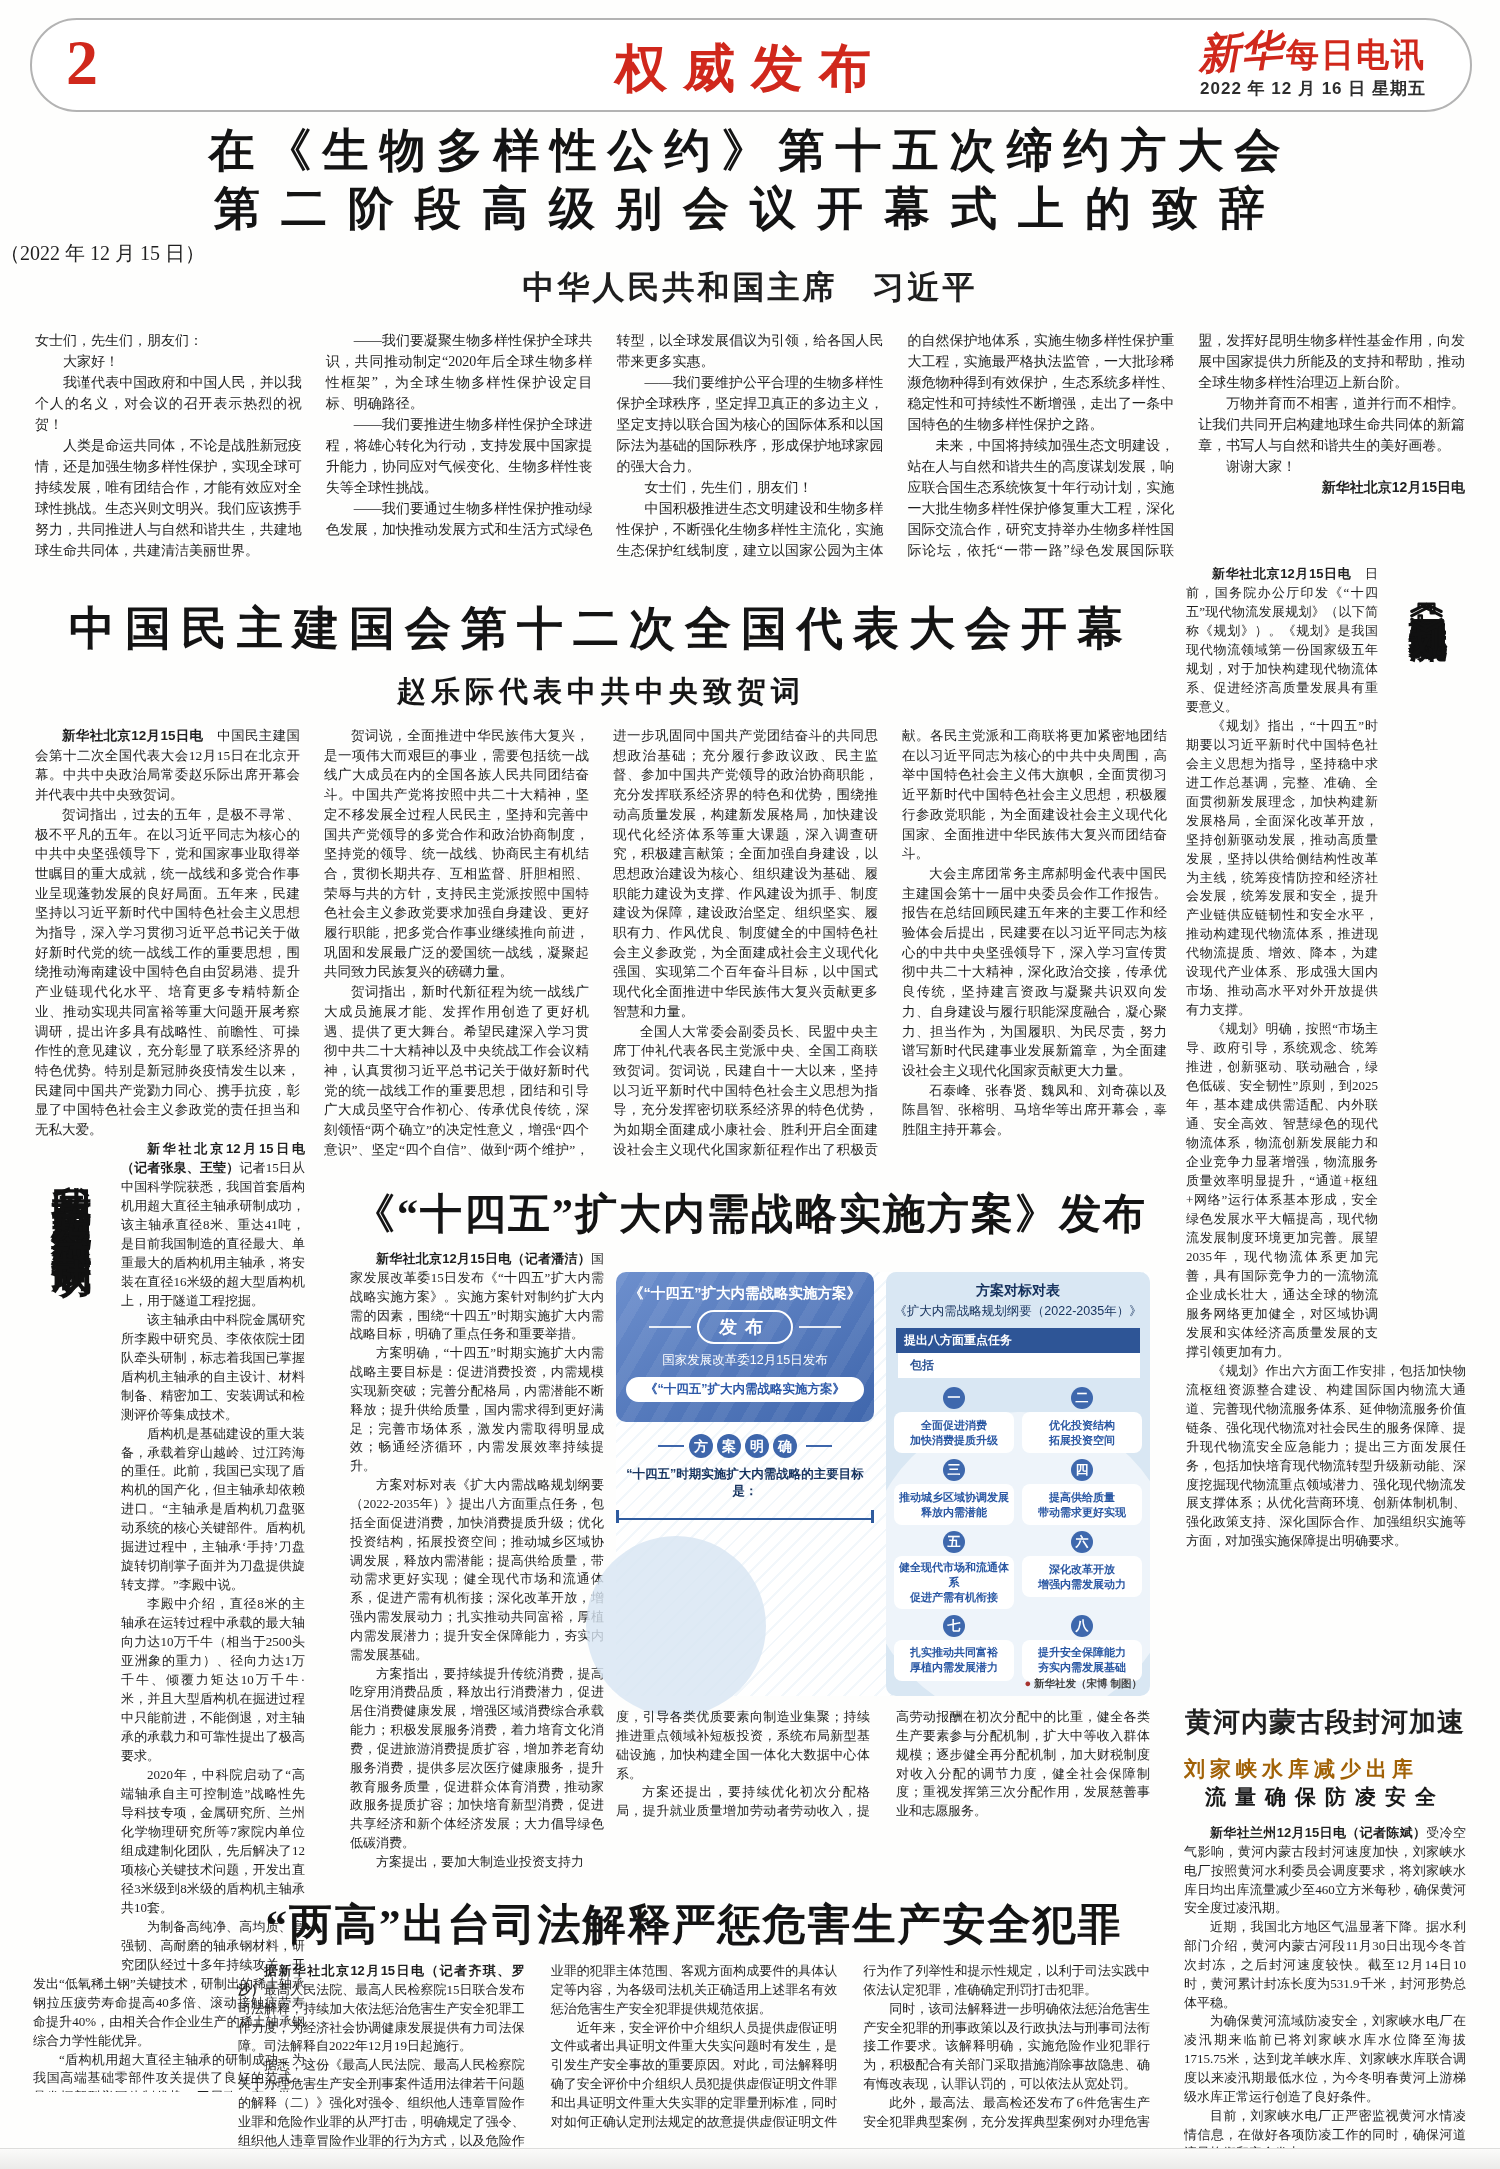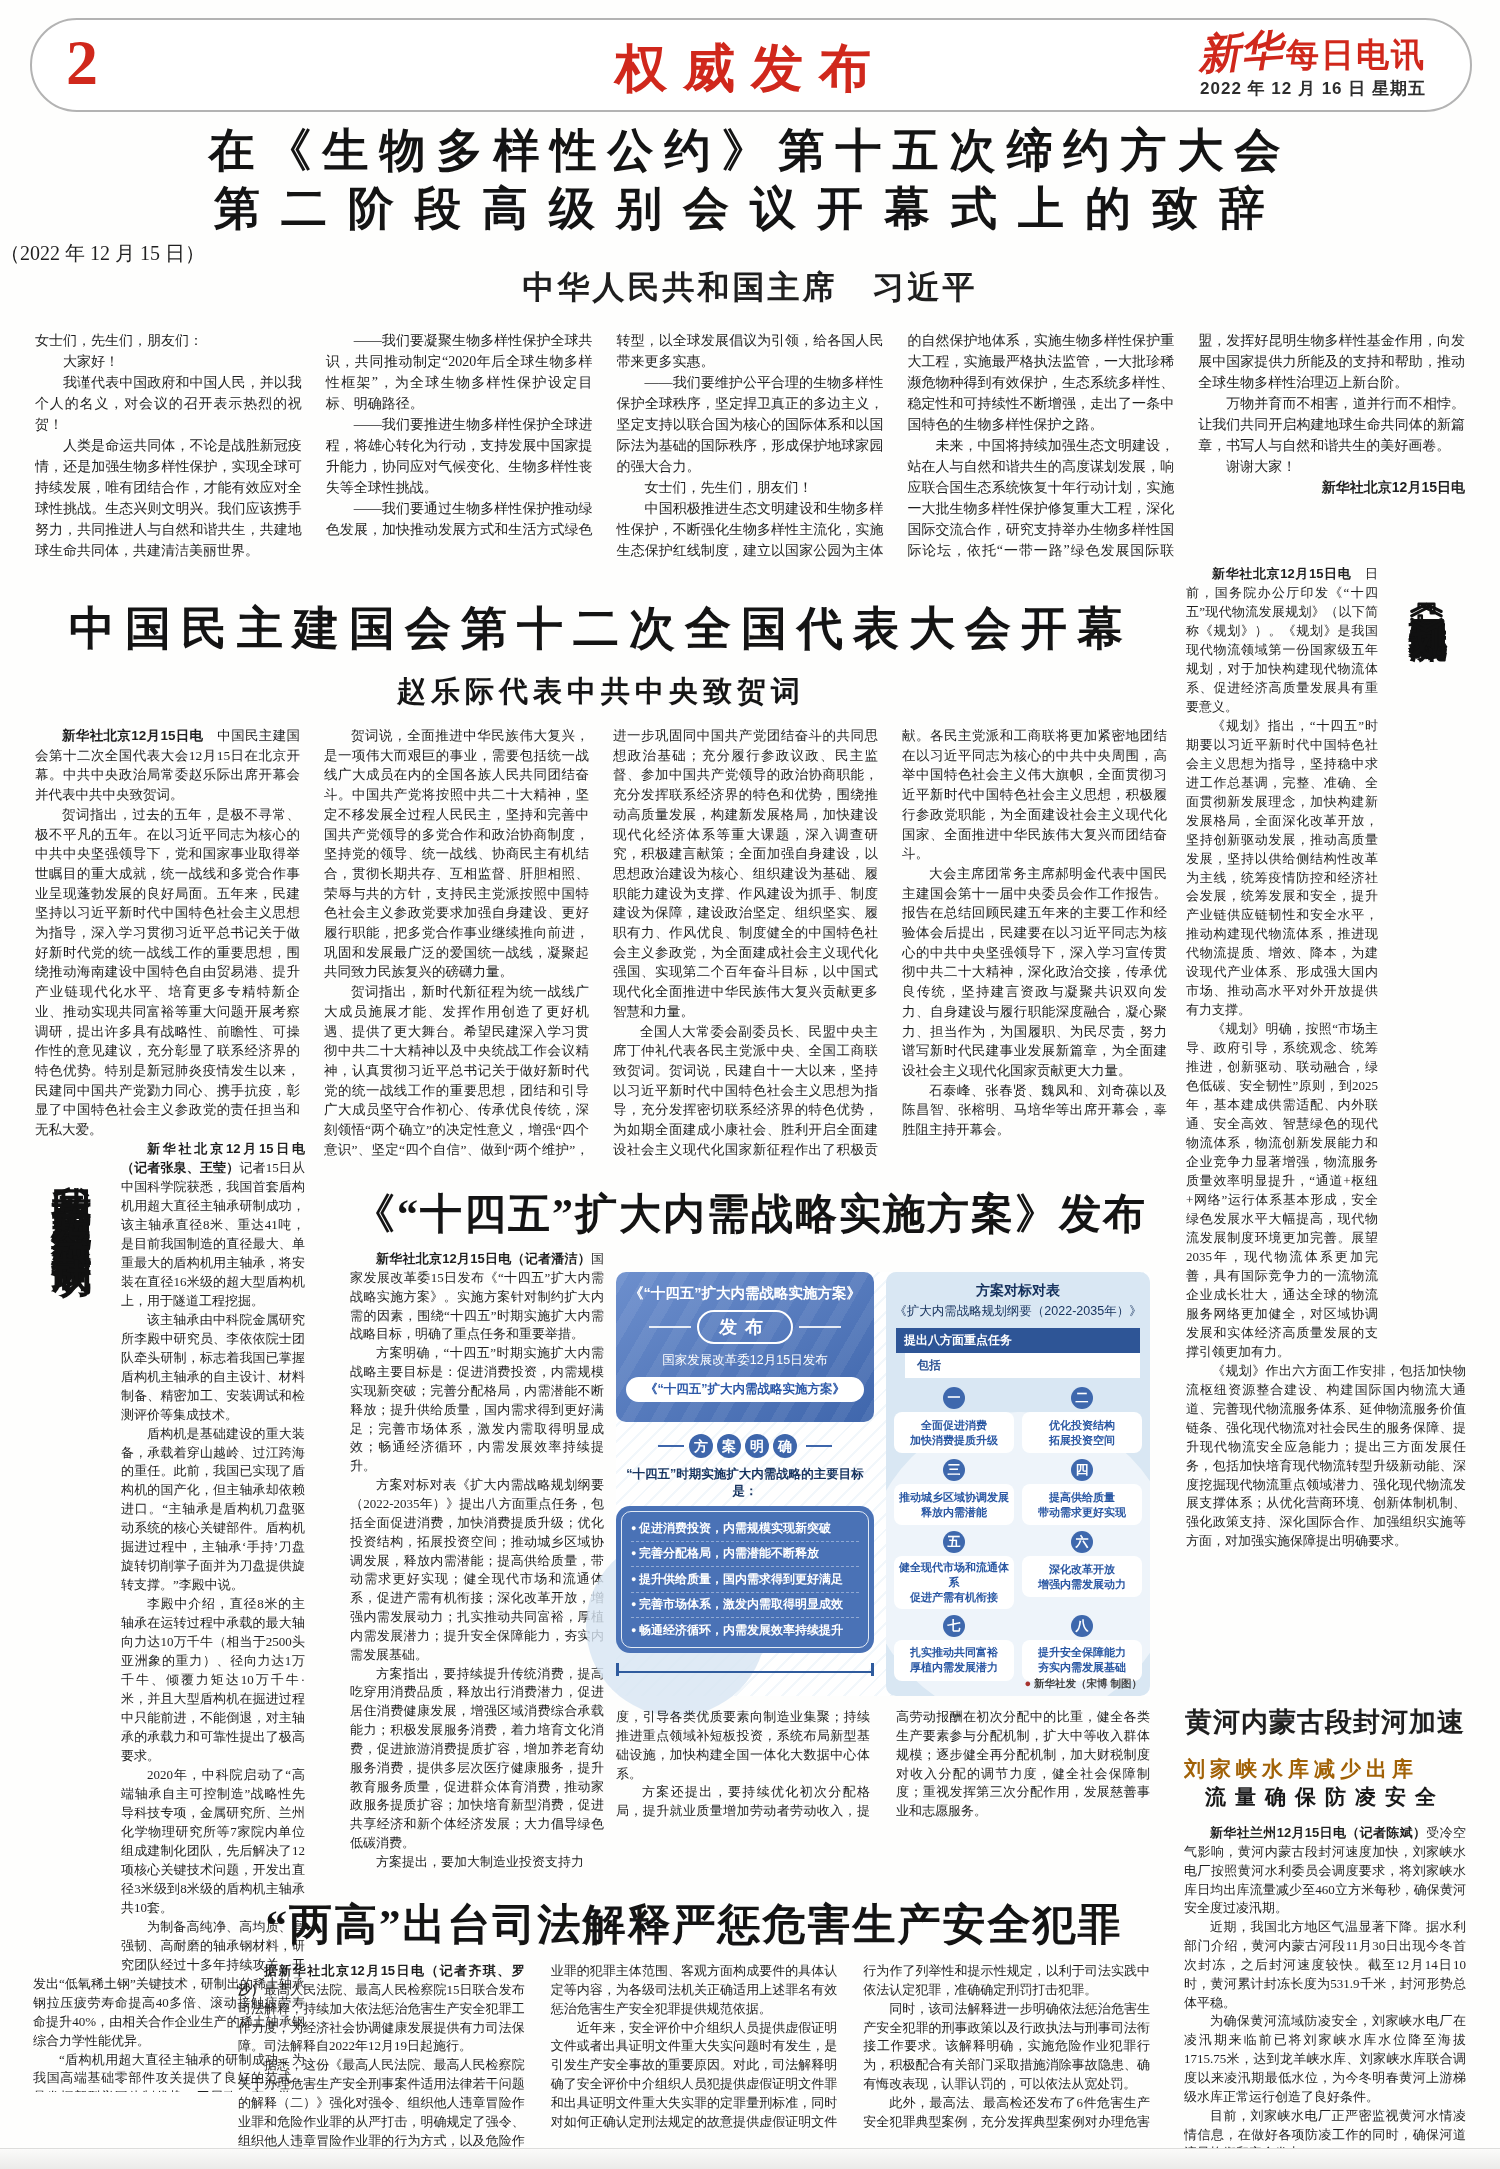--- a/index.html
+++ b/index.html
@@ -90,21 +90,21 @@
   .bracket:before,.bracket:after{content:"";position:absolute;bottom:-5px;width:3px;height:13px;background:#2f5b9e;}
   .bracket:before{left:0;} .bracket:after{right:0;}
 
   .rightP{position:absolute;left:270px;top:0;width:264px;height:424px;background:#d9e7f3;border-radius:10px;
           padding:10px 8px 0 8px;box-sizing:border-box;overflow:hidden;}
   .rp-circle{position:absolute;left:-20px;top:140px;width:310px;height:310px;border-radius:50%;background:rgba(255,255,255,.55);}
   .rp-title{text-align:center;font-weight:700;font-size:14px;color:#14305c;position:relative;}
   .rp-sub{text-align:center;font-weight:400;font-size:12.5px;color:#14305c;margin-top:3px;position:relative;}
   .tagRow{display:flex;margin:8px 2px 9px;position:relative;flex-direction:column;}
   .tag{background:#2e5596;color:#fff;font-size:12px;font-weight:700;padding:4px 8px;}
-  .tag2{background:#fff;color:#2e5596;font-size:12px;font-weight:700;padding:4px 12px;margin-left:9px;}
+  .tag2{background:#fff;color:#2e5596;font-size:12px;font-weight:700;padding:4px 12px;margin-left:2px;}
   .taskGrid{display:grid;grid-template-columns:1fr 1fr;gap:6px 8px;position:relative;}
   .task{text-align:center;}
   .tnum{width:22px;height:22px;border-radius:50%;background:#3e68ad;color:#fff;font-size:13px;
         font-weight:700;line-height:22px;margin:0 auto 3px;}
   .tbox{background:#fff;border-radius:8px;padding:4px 2px;font-size:11px;font-weight:700;color:#2b58a3;
         line-height:1.35;min-height:33px;display:flex;flex-direction:column;justify-content:center;}
   .credit{position:absolute;right:8px;bottom:5px;font-size:10.5px;color:#444;font-weight:700;}
   .dot{color:#a6322e;font-size:11px;}
 
   
@@ -221,29 +221,20 @@
           </div>
           <div class="ih-line1">国家发展改革委12月15日发布</div>
           <div class="ih-doc">《“十四五”扩大内需战略实施方案》</div>
         </div>
         <div class="secRow">
           <span class="sline"></span>
           <span><span class="circ" style="margin-right: 4px;">方</span><span class="circ" style="margin-right: 4px;">案</span><span class="circ" style="margin-right: 4px;">明</span><span class="circ" style="margin-right: 4px;">确</span></span>
           <span class="sline"></span>
         </div>
         <div class="goalIntro">“十四五”时期实施扩大内需战略的主要目标是：</div>
-        <div class="goalsBox">
-          <div class="goalsInner">
-              <p>促进消费投资，内需规模实现新突破</p>
-              <p>完善分配格局，内需潜能不断释放</p>
-              <p>提升供给质量，国内需求得到更好满足</p>
-              <p>完善市场体系，激发内需取得明显成效</p>
-              <p>畅通经济循环，内需发展效率持续提升</p>
-            </div>
-        </div>
         <div class="bracket"></div>
       </div>
 
       <div class="rightP">
         <div class="rp-circle"></div>
         <div class="rp-title">方案对标对表</div>
         <div class="rp-sub">《扩大内需战略规划纲要（2022-2035年）》</div>
         <div class="tagRow">
           <span class="tag">提出八方面重点任务</span>
           <span class="tag2">包括</span>

